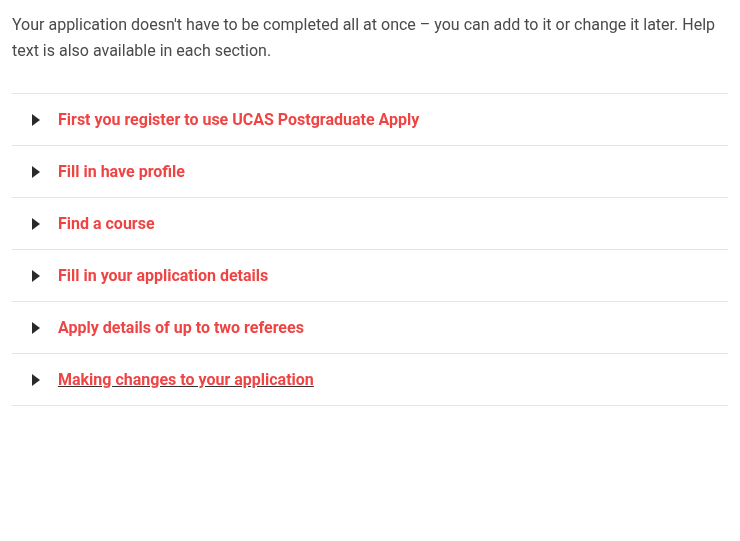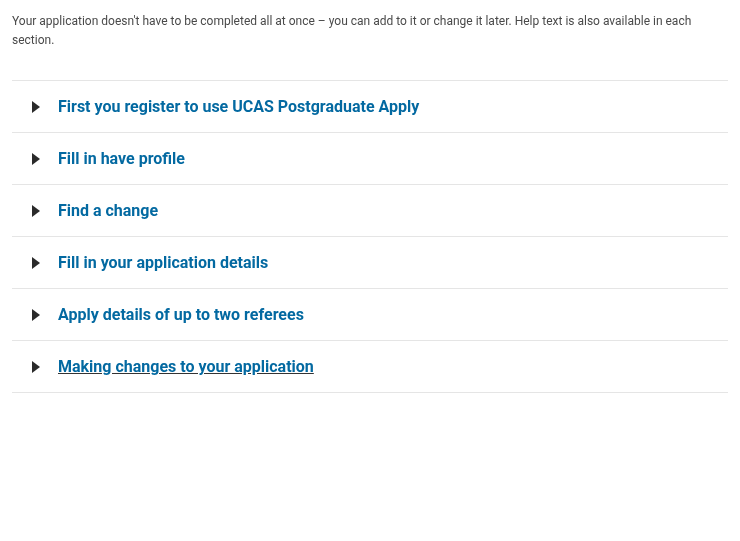--- a/index.html
+++ b/index.html
@@ -9,21 +9,21 @@
     }
     body {
       font-family: -apple-system, BlinkMacSystemFont, "Segoe UI", Roboto, "Helvetica Neue", Arial, sans-serif;
       background: #ffffff;
       width: 740px;
       padding: 12px;
       color: #333;
     }
     .intro-text {
       color: #4a4a4a;
-      font-size: 12px;
+      font-size: 16px;
       line-height: 1.6;
       margin-bottom: 30px;
       font-weight: 400;
     }
     .accordion {
       width: 100%;
     }
     .accordion-item {
       border-top: 1px solid #e5e5e5;
     }
@@ -43,21 +43,21 @@
       height: 0;
       border-top: 6px solid transparent;
       border-bottom: 6px solid transparent;
       border-left: 8px solid #2a2a2a;
       margin-right: 18px;
       flex-shrink: 0;
     }
     .accordion-title {
       font-size: 16px;
       font-weight: 700;
-      color: #0369a1;
+      color: #ef4444;
     }
   </style>
 </head>
 <body>
 
 <p class="intro-text">Your application doesn't have to be completed all at once – you can add to it or change it later. Help text is also available in each section.</p>
 
 <div class="accordion">
   <div class="accordion-item">
     <div class="accordion-header">
@@ -67,21 +67,21 @@
   </div>
   <div class="accordion-item">
     <div class="accordion-header">
       <span class="accordion-arrow"></span>
       <span class="accordion-title">Fill in have profile</span>
     </div>
   </div>
   <div class="accordion-item">
     <div class="accordion-header">
       <span class="accordion-arrow"></span>
-      <span class="accordion-title">Find a change</span>
+      <span class="accordion-title">Find a course</span>
     </div>
   </div>
   <div class="accordion-item">
     <div class="accordion-header">
       <span class="accordion-arrow"></span>
       <span class="accordion-title">Fill in your application details</span>
     </div>
   </div>
   <div class="accordion-item">
     <div class="accordion-header">

